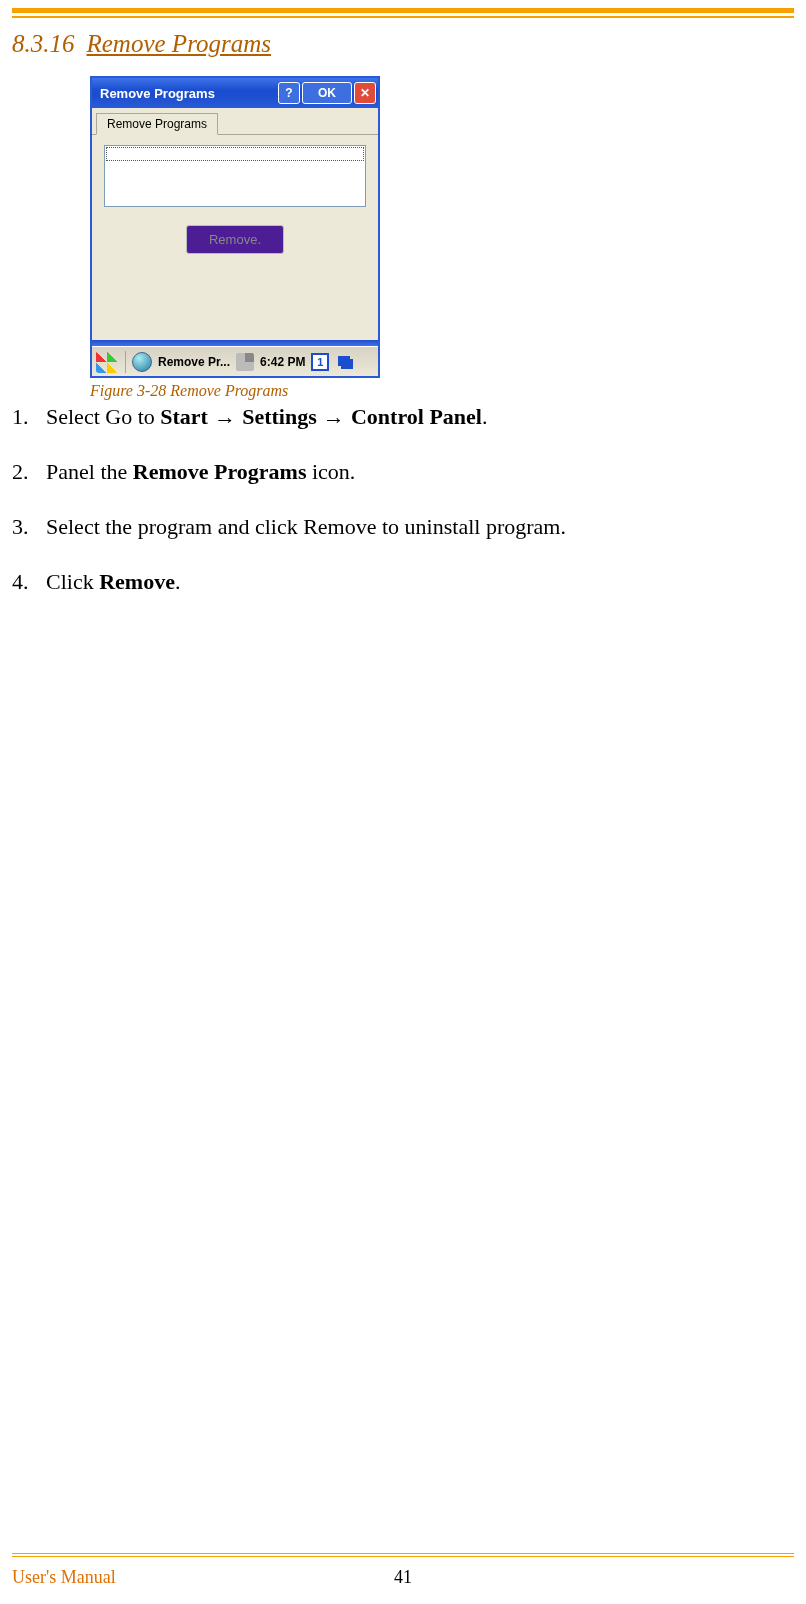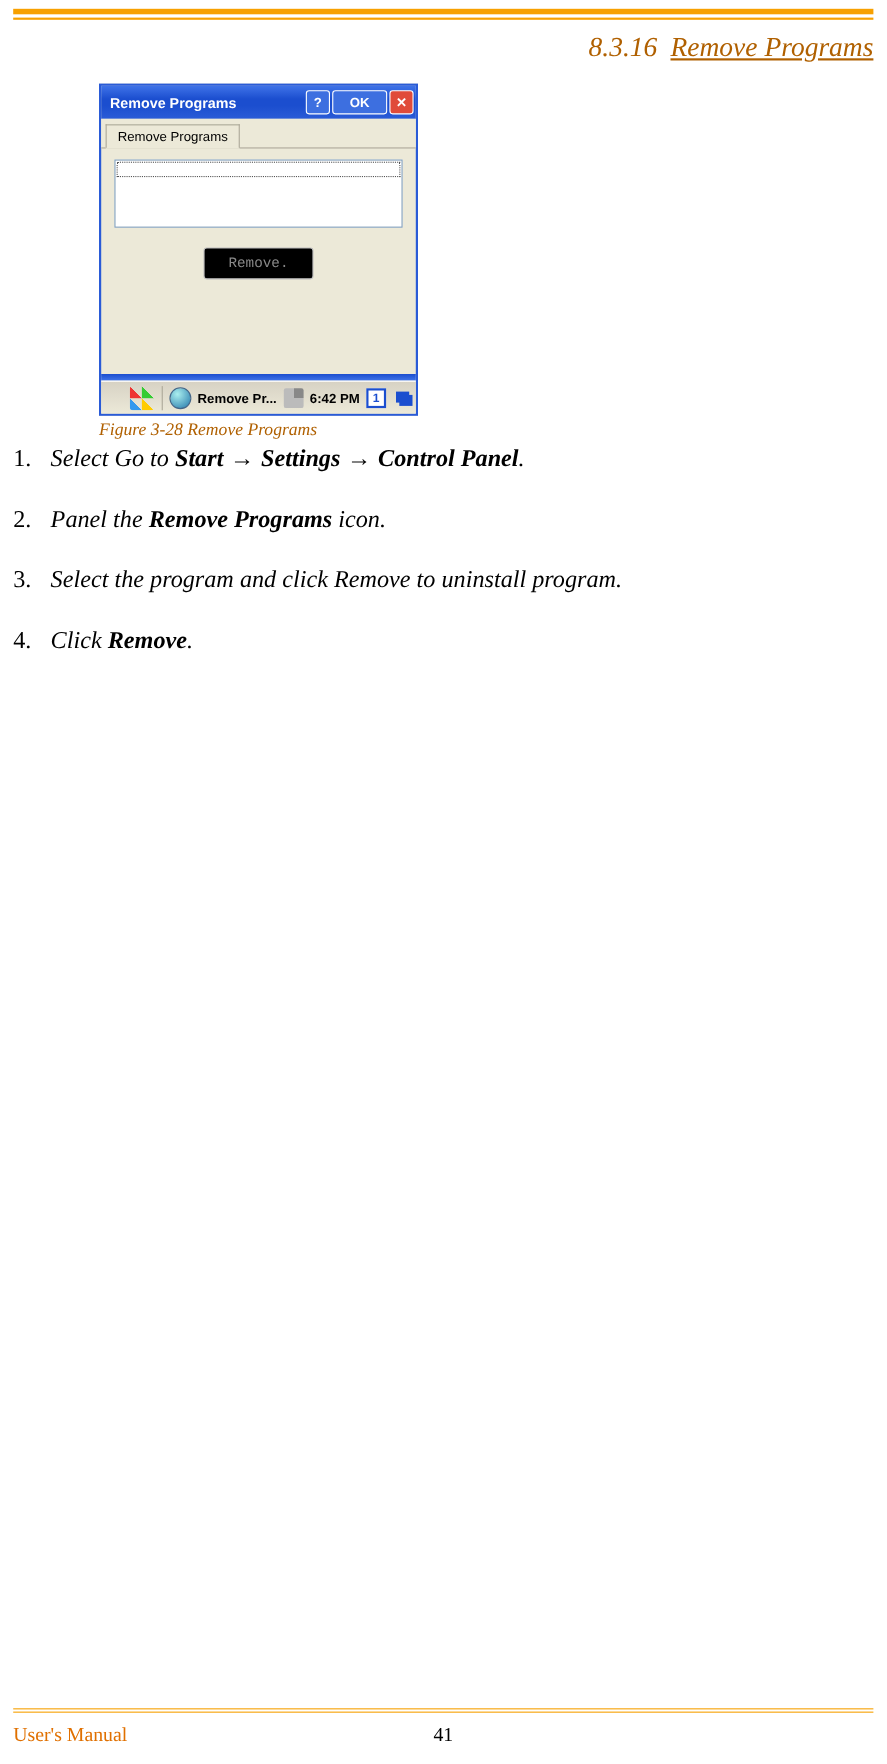--- a/index.html
+++ b/index.html
@@ -24,21 +24,20 @@
     position: absolute;
     top: 30px;
     left: 12px;
     right: 12px;
   }
   .heading {
     font-style: italic;
     font-size: 25px;
     color: #b06000;
     margin-bottom: 18px;
-    text-align: right;
   }
   .heading .num { margin-right: 12px; }
   .heading .title { text-decoration: underline; }
   .screenshot-wrap {
     margin-left: 78px;
     margin-top: 8px;
   }
   
   .win {
     width: 290px;
@@ -107,39 +106,37 @@
   .removebtn-row {
     text-align: center;
     margin-top: 18px;
     margin-bottom: 70px;
   }
   .removebtn {
     display: inline-block;
     padding: 6px 22px;
     font-size: 13px;
     color: #888;
-    background: #000000;
+    background: #4c1d95;
     border: 1px solid #bbb;
     border-radius: 3px;
-    font-family: Liberation Mono, monospace;
   }
   .bottombar {
     height: 6px;
     background: linear-gradient(#1b4ecf,#3f73e8);
   }
   .taskbar {
     height: 30px;
     background: linear-gradient(#d7d2c4,#ece9d8);
     border-top: 1px solid #fff;
     display: flex;
     align-items: center;
     font-size: 12px;
     font-weight: bold;
     color: #000;
-    justify-content: flex-end;
   }
   .start-flag {
     width:22px;height:22px;margin:0 4px;
     background:
       linear-gradient(45deg,#e33 0 50%,transparent 0) 0 0/50% 50% no-repeat,
       linear-gradient(45deg,#3c3 0 50%,transparent 0) 100% 0/50% 50% no-repeat,
       linear-gradient(45deg,#39e 0 50%,transparent 0) 0 100%/50% 50% no-repeat,
       linear-gradient(45deg,#fc0 0 50%,transparent 0) 100% 100%/50% 50% no-repeat;
     border-radius:3px;
   }
@@ -182,21 +179,21 @@
   }
   .steps {
     font-size: 22px;
     line-height: 1.5;
   }
   .step {
     display: flex;
     margin-bottom: 22px;
   }
   .step .n { width: 34px; flex:none;}
-  .step .body { flex: 1; font-style: italic; }
+  .step .body { flex: 1; }
   .step .body b { font-weight: bold; }
   .arrow { font-family: sans-serif; }
   .footer {
     position: absolute;
     bottom: 16px;
     left: 12px;
     right: 12px;
   }
   .footer-rule {
     height: 4px;

